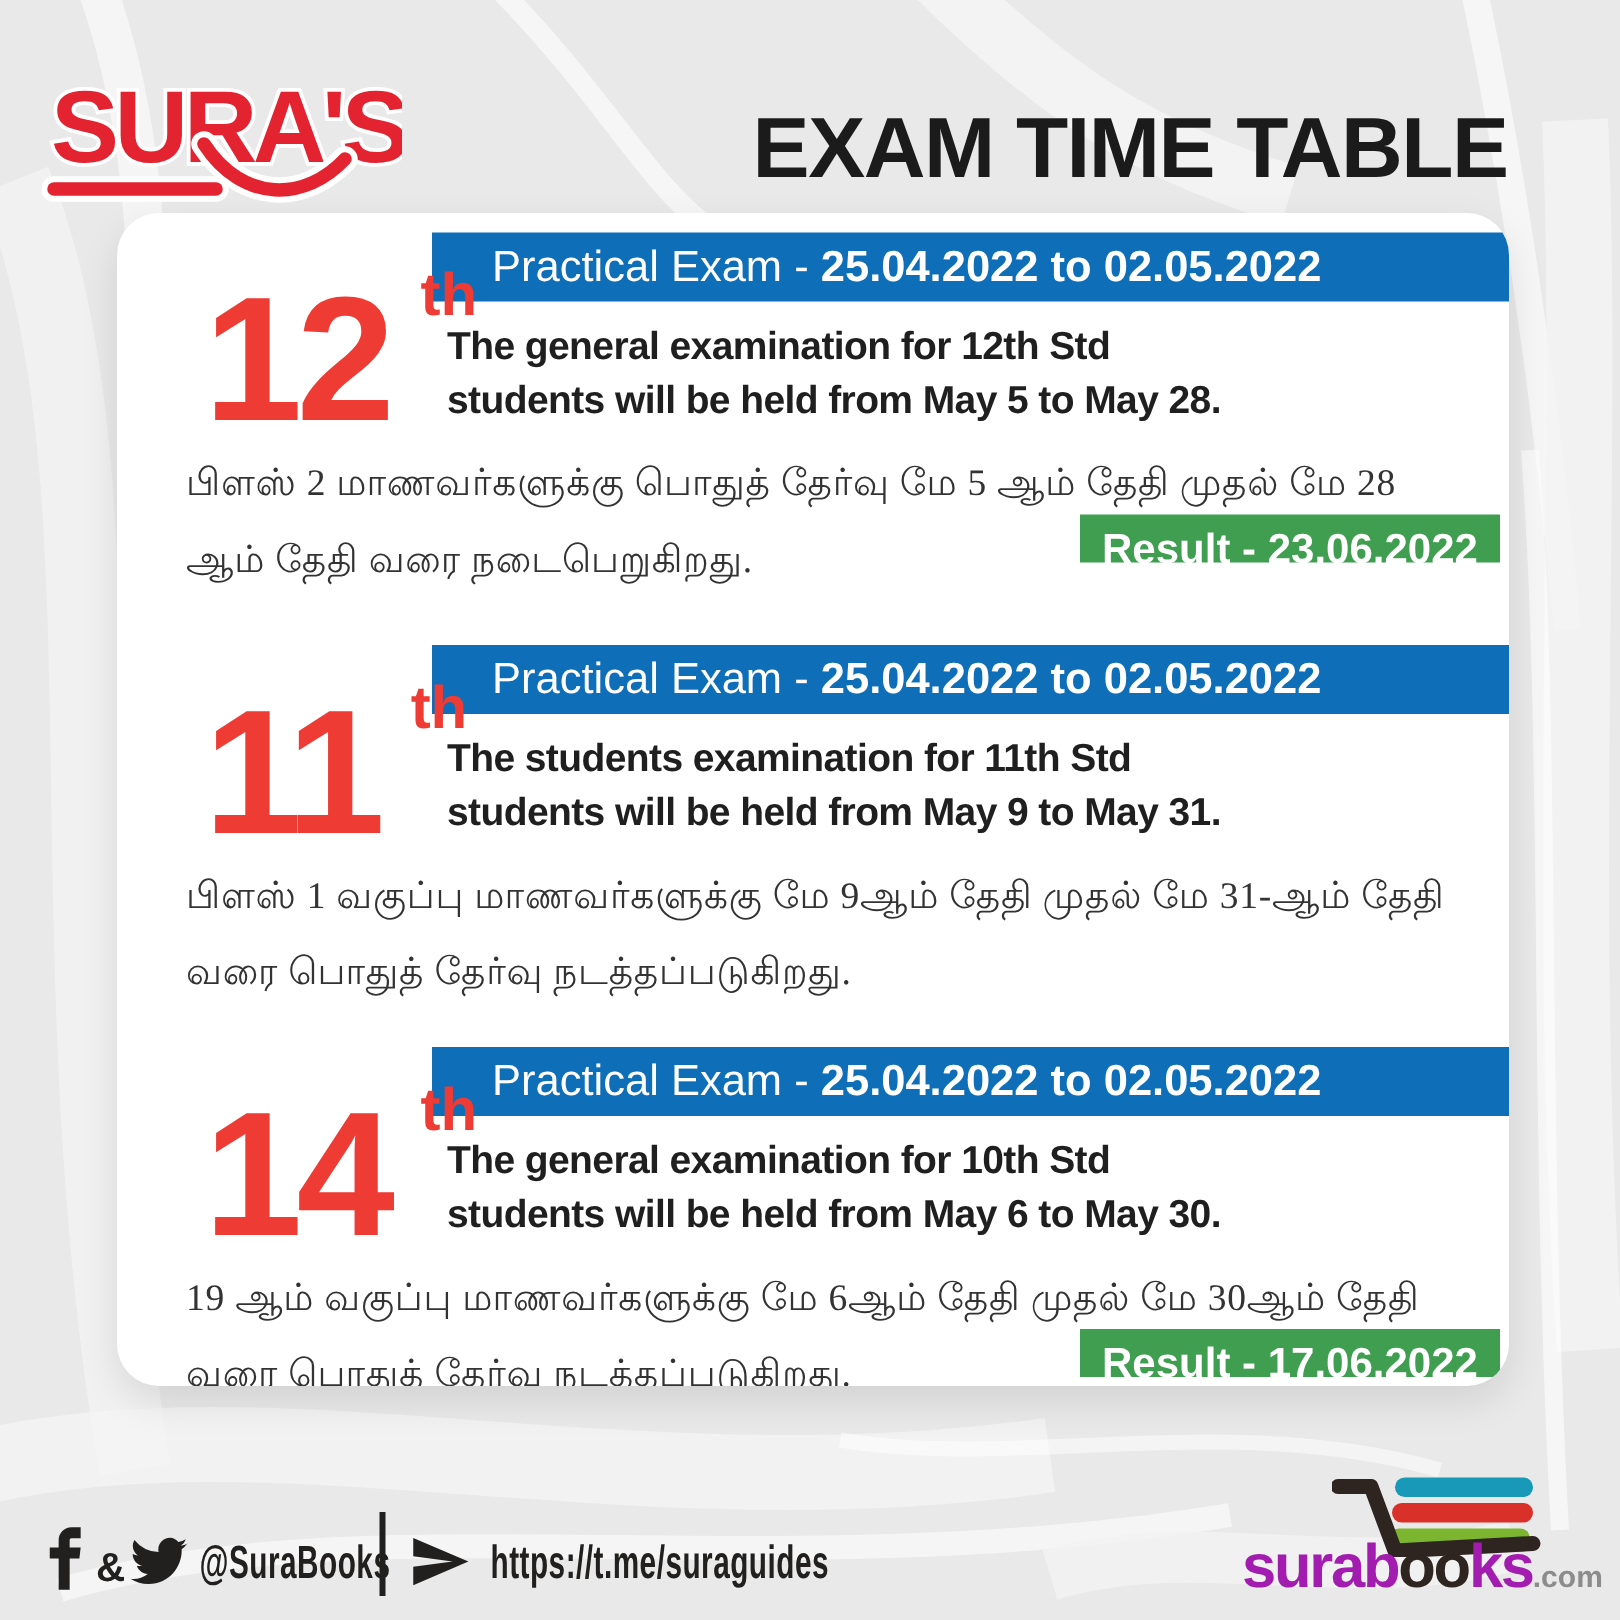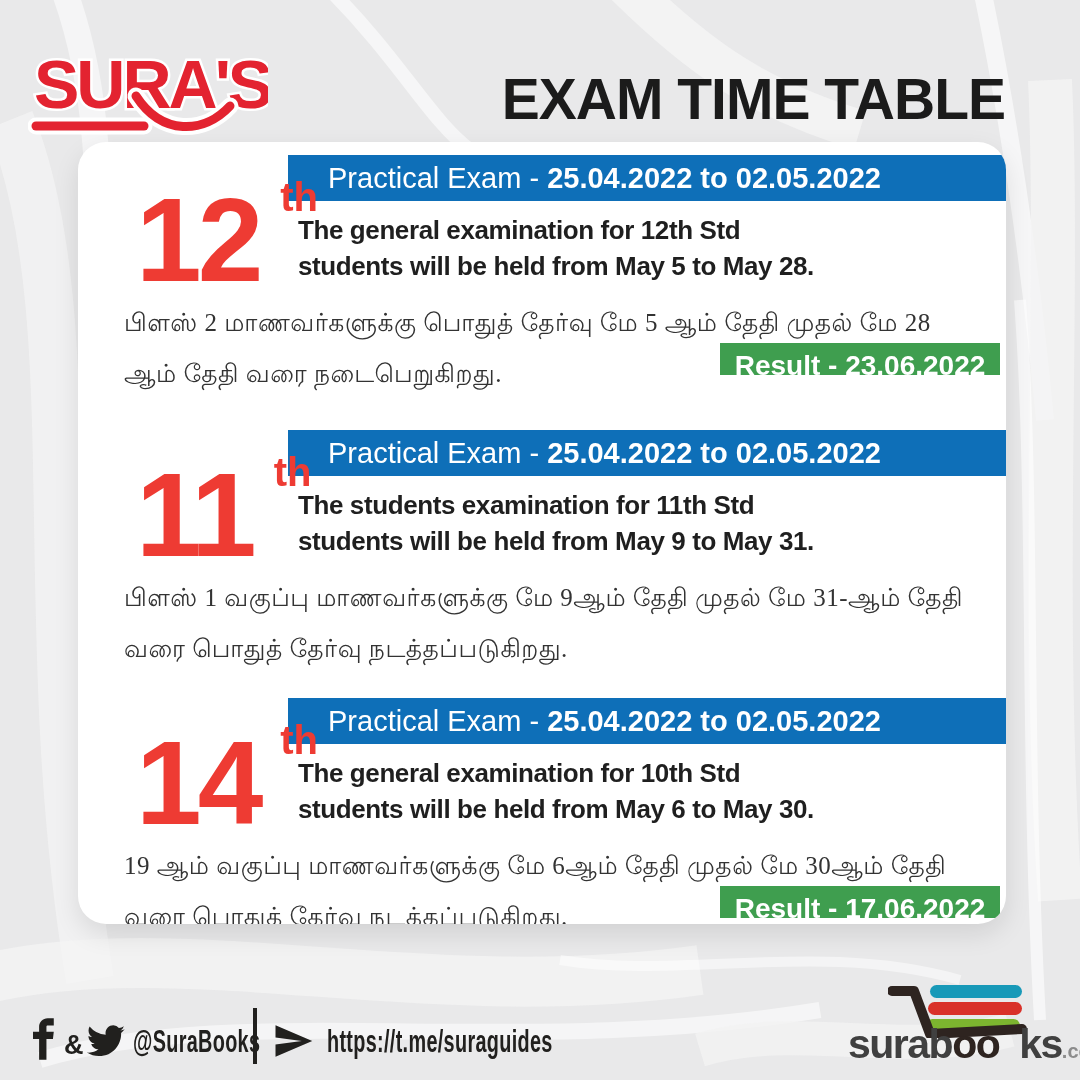--- a/index.html
+++ b/index.html
@@ -78,21 +78,21 @@
   .tg-url    { position:absolute; left:327px; top:24px; }
   .cond {
     display:inline-block; transform:scaleX(0.64); transform-origin:left center;
     font-size:31px; font-weight:700; white-space:nowrap; letter-spacing:0.5px;
   }
 
   
   .sb-logo { position:absolute; left:828px; top:984px; width:250px; height:96px; z-index:3; }
   .sb-cart { position:absolute; left:60px; top:0; }
   .sb-text { position:absolute; left:0; top:38px; font-weight:800; font-size:41px; letter-spacing:-1.5px; white-space:nowrap; line-height:1.1; }
-  .sb-blue { color:#404040;margin-left:20px; }
+  .sb-blue { color:#a21caf; }
   .sb-dark { color:#2e2420; }
   .sb-tld  { color:#8c8c8c; font-size:20px; font-weight:700; letter-spacing:0; }
 </style>
 </head>
 <body>
 
 <div class="stage">
 
   <svg class="bg-swirls" viewBox="0 0 1080 1080" xmlns="http://www.w3.org/2000/svg">
     <path d="M60 -20 C 140 180, 60 420, 130 700" stroke="#ffffff" stroke-width="26" fill="none" opacity="0.55"></path>

